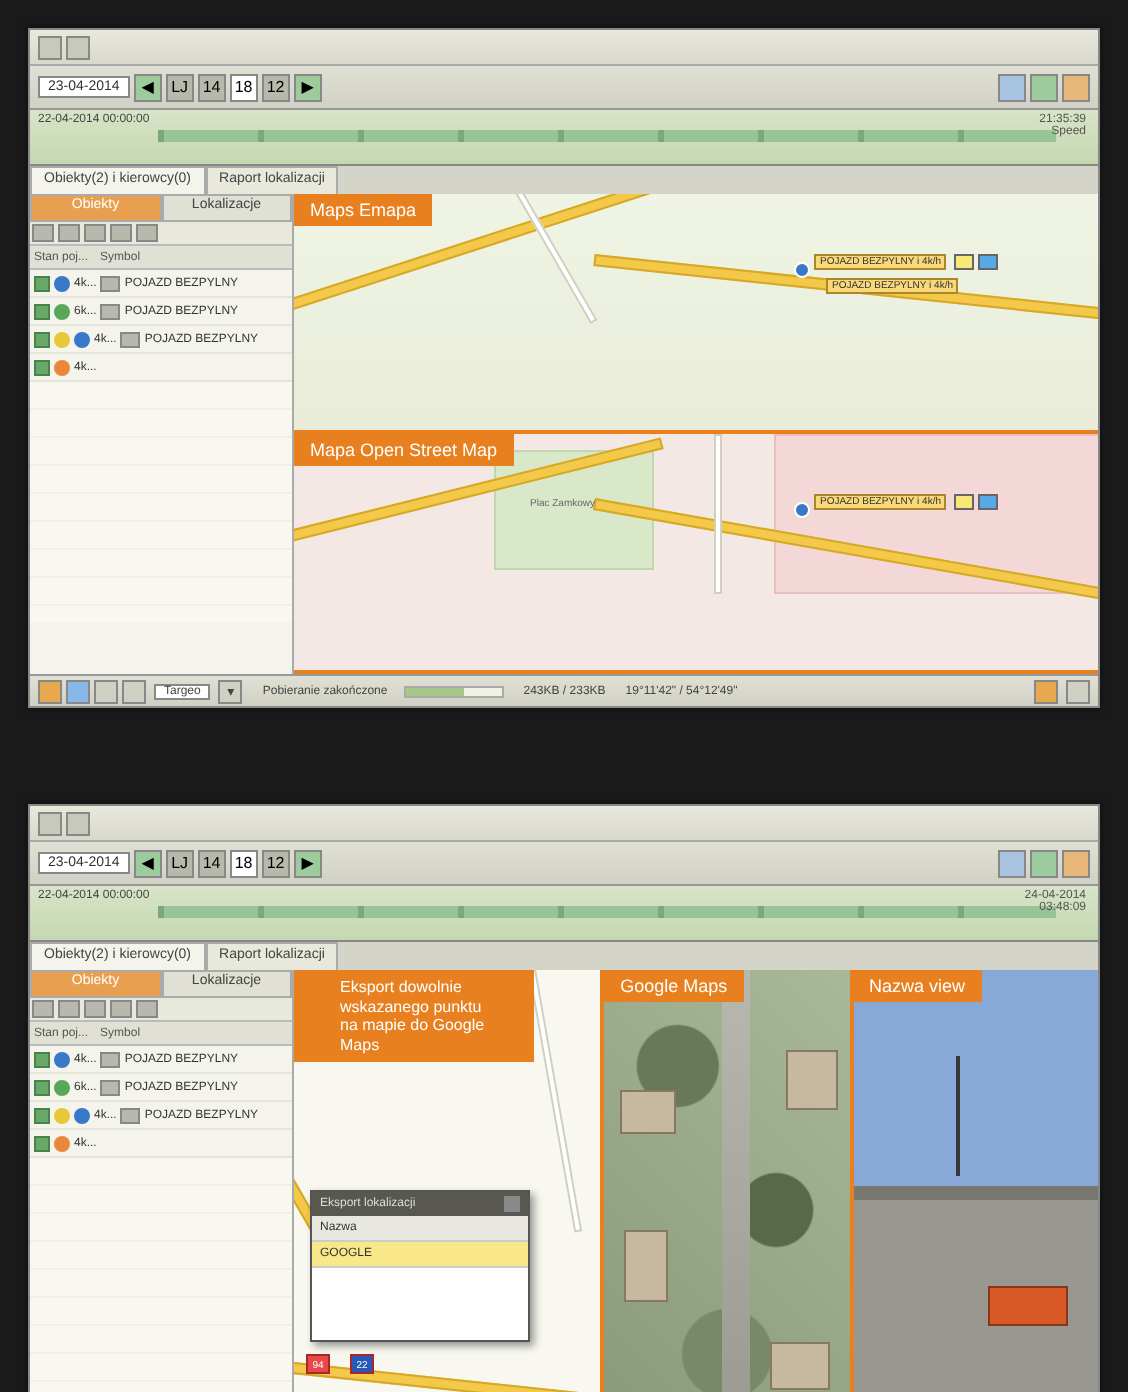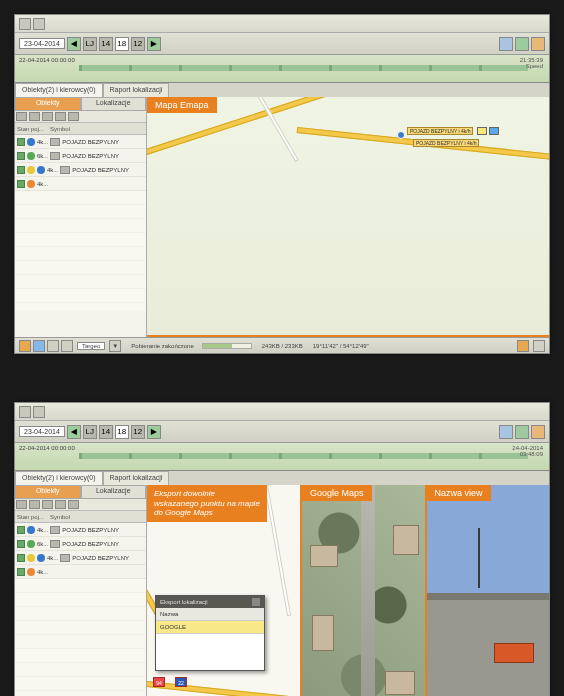--- a/index.html
+++ b/index.html
@@ -60,21 +60,21 @@
   .progress::after{content:"";position:absolute;left:0;top:0;height:100%;width:60%;background:#a8c888;}
   
   .map-split{display:flex;height:240px;}
   .map-col{flex:1;position:relative;border-right:2px solid #e88020;overflow:hidden;}
   .map-col:last-child{border-right:none;}
   .export-box{position:absolute;left:8px;top:110px;width:110px;background:#e8e8e0;border:1px solid #555;font-size:6px;z-index:6;box-shadow:2px 2px 4px rgba(0,0,0,.4);}
   .export-head{background:#585850;color:#ddd;padding:2px 4px;display:flex;justify-content:space-between;align-items:center;}
   .export-row{padding:3px 4px;border-bottom:1px solid #ccc;color:#333;}
   .export-row.hl{background:#f8e888;}
   .export-body{height:36px;background:#fff;}
-  .label-big{position:absolute;left:0;top:0;background:#e88020;color:#fff;font-size:8px;padding:4px 7px;z-index:5;max-width:120px;line-height:1.2;font-style:italic;}
+  .label-big{position:absolute;left:0;top:0;background:#e88020;color:#fff;font-size:8px;padding:4px 23px;z-index:5;max-width:120px;line-height:1.2;}
   
   .aerial{background:
     radial-gradient(circle at 30% 20%,#687858 0 20px,transparent 21px),
     radial-gradient(circle at 70% 50%,#586848 0 18px,transparent 19px),
     radial-gradient(circle at 50% 80%,#788868 0 22px,transparent 23px),
     linear-gradient(45deg,#889878,#a8b898);}
   .aerial::after{content:"";position:absolute;left:48%;top:0;width:14px;height:100%;background:linear-gradient(#b8b8b0,#989890);}
   .aerial .bld{position:absolute;background:#c8b8a0;border:1px solid #887860;}
   .street{background:linear-gradient(#88a8d8 0 45%,#787870 45% 48%,#989890 48% 100%);}
   .street .pole{position:absolute;left:42%;top:18%;width:2px;height:60px;background:#383838;}
@@ -175,23 +175,38 @@
           <div class="map-bg bg-emapa">
             <div class="road-y" style="left:-10px;top:55px;width:200px;transform:rotate(-18deg);"></div>
             <div class="road-y" style="left:150px;top:30px;width:260px;transform:rotate(6deg);"></div>
             <div class="road-w" style="left:60px;top:10px;width:120px;transform:rotate(60deg);"></div>
             <div class="marker" style="left:250px;top:34px;"></div>
             <div class="marker-lbl" style="left:260px;top:30px;">POJAZD BEZPYLNY i 4k/h</div>
             <div class="marker-badge mb-y" style="left:330px;top:30px;"></div>
             <div class="marker-badge mb-b" style="left:342px;top:30px;"></div>
             <div class="marker-lbl" style="left:266px;top:42px;">POJAZD BEZPYLNY i 4k/h</div>
           </div>
-          <div class="map-label">Mapa Emapa</div>
-        </div>
-
+          <div class="map-label">Maps Emapa</div>
+        </div>
+
+        <div class="map-section">
+          <div class="map-bg bg-osm">
+            <div class="pink" style="left:240px;top:0;width:170px;height:80px;"></div>
+            <div class="park" style="left:100px;top:8px;width:80px;height:60px;"></div>
+            <div class="road-y" style="left:-10px;top:50px;width:200px;transform:rotate(-14deg);"></div>
+            <div class="road-y" style="left:150px;top:32px;width:260px;transform:rotate(10deg);"></div>
+            <div class="road-w" style="left:210px;top:0;width:4px;height:80px;"></div>
+            <span class="poi" style="left:118px;top:32px;">Plac Zamkowy</span>
+            <div class="marker" style="left:250px;top:34px;"></div>
+            <div class="marker-lbl" style="left:260px;top:30px;">POJAZD BEZPYLNY i 4k/h</div>
+            <div class="marker-badge mb-y" style="left:330px;top:30px;"></div>
+            <div class="marker-badge mb-b" style="left:342px;top:30px;"></div>
+          </div>
+          <div class="map-label">Mapa Open Street Map</div>
+        </div>
 
       </div>
     </div>
   </div>
 
   <div class="statusbar">
     <div class="status-icons">
       <div class="si si-o"></div>
       <div class="si si-b"></div>
       <div class="si si-g"></div>

